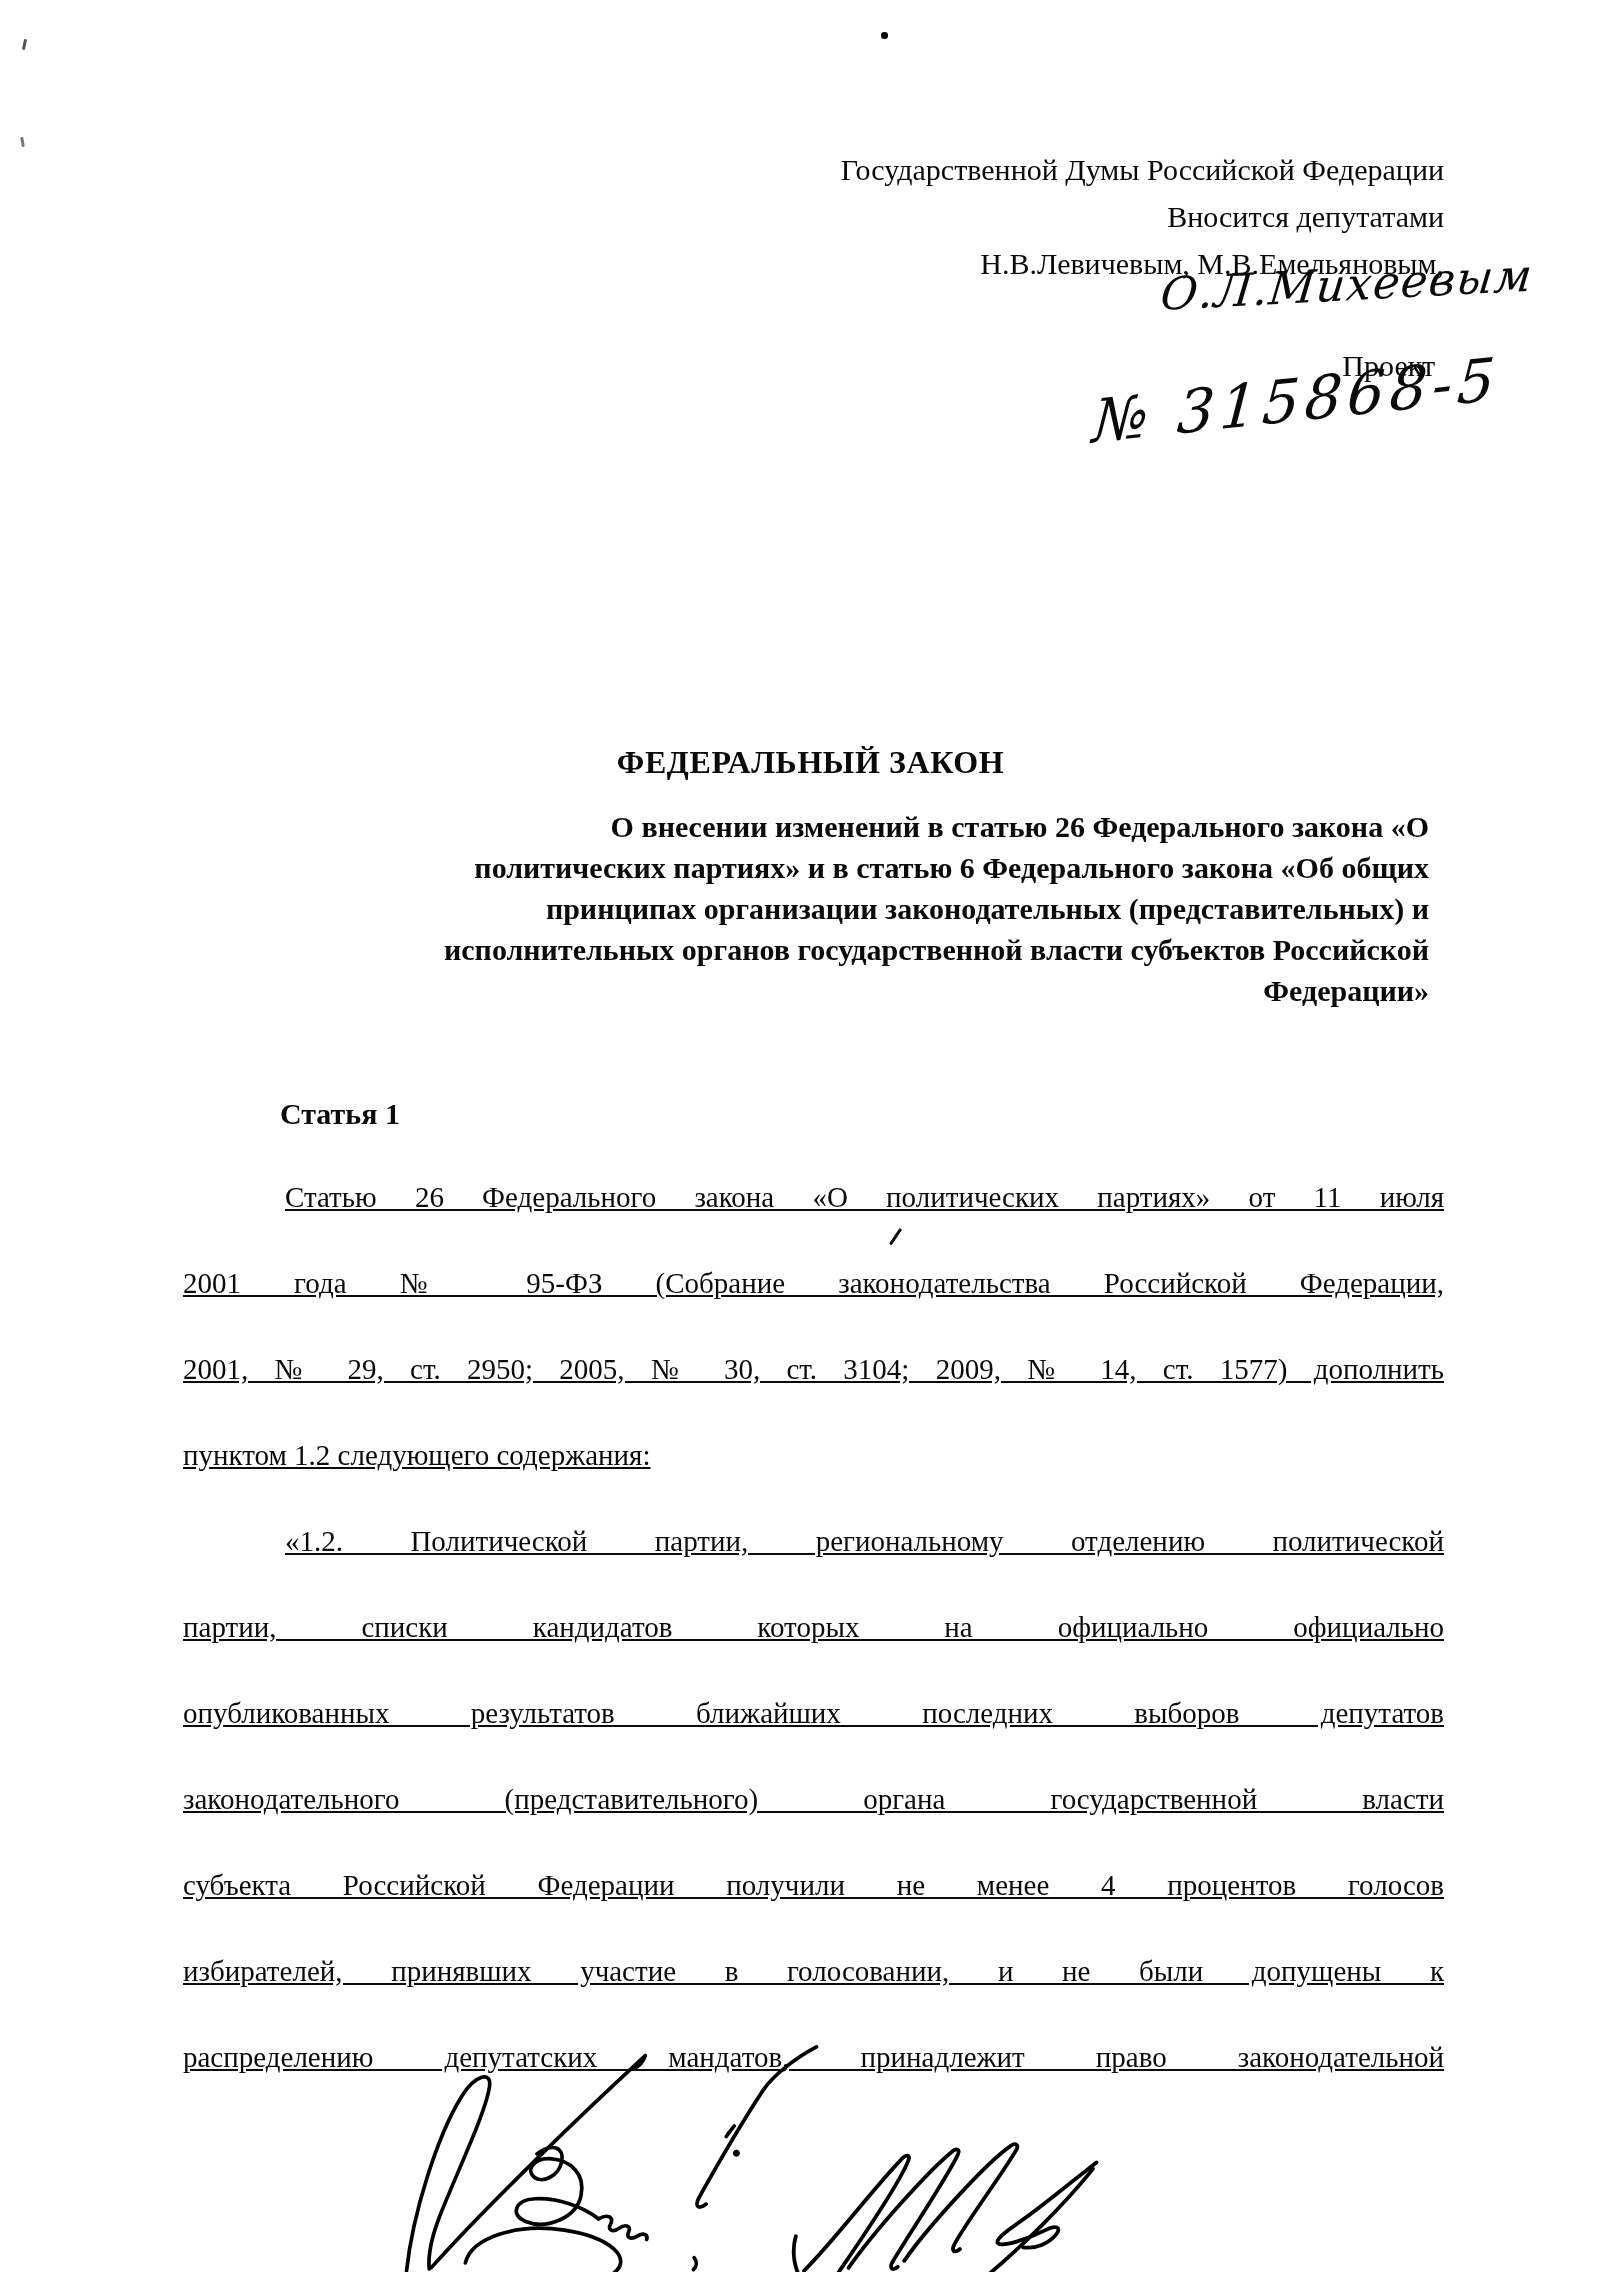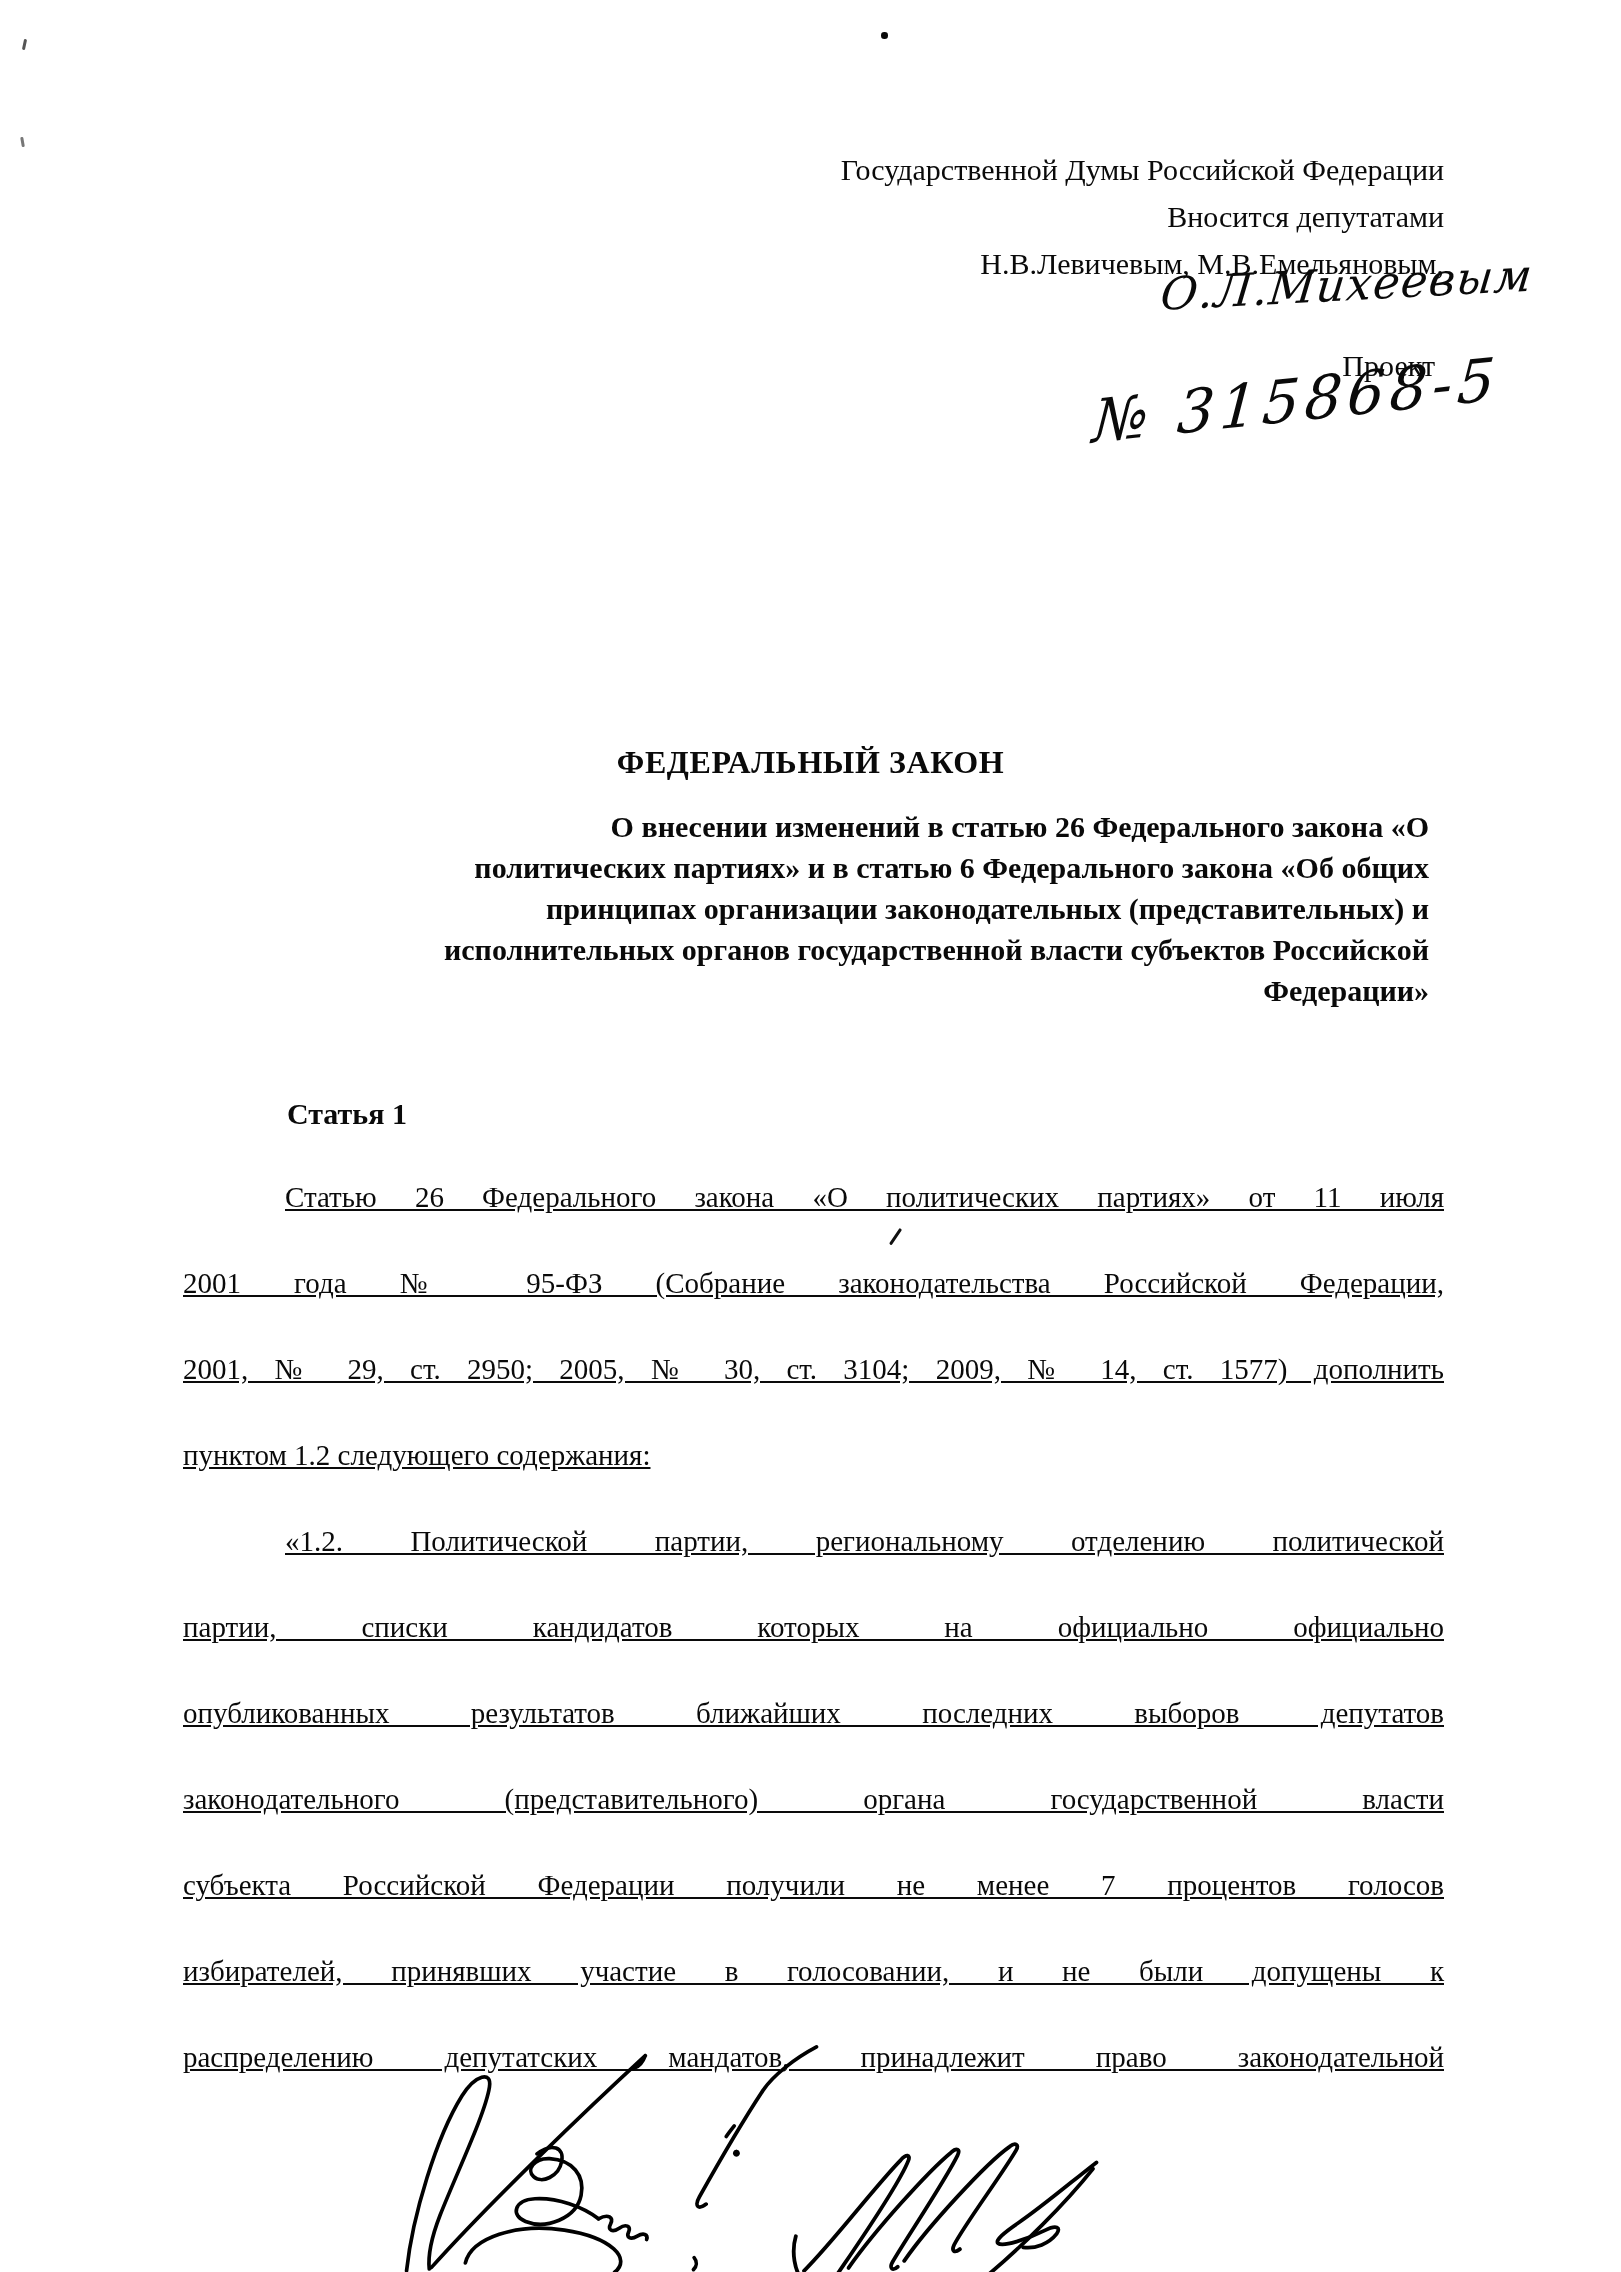--- a/index.html
+++ b/index.html
@@ -74,21 +74,21 @@
     left: 192px;
     width: 1237px;
     text-align: right;
     font-size: 30px;
     font-weight: bold;
     line-height: 41px;
   }
   .article-heading {
     position: absolute;
     top: 1097px;
-    left: 287px;
+    left: 280px;
     font-size: 30px;
     font-weight: bold;
   }
 
   .body-block {
     position: absolute;
     top: 1180px;
     left: 183px;
     width: 1261px;
     font-size: 29px;
@@ -173,21 +173,21 @@
 
   <div class="body-block">
     <div class="bl ind">Статью 26 Федерального закона «О политических партиях» от 11 июля</div>
     <div class="bl">2001 года № 95-ФЗ (Собрание законодательства Российской Федерации,</div>
     <div class="bl">2001, № 29, ст. 2950; 2005, № 30, ст. 3104; 2009, № 14, ст. 1577) дополнить</div>
     <div class="bl end">пунктом 1.2 следующего содержания:</div>
     <div class="bl ind">«1.2. Политической партии, региональному отделению политической</div>
     <div class="bl">партии, списки кандидатов которых на официально официально</div>
     <div class="bl">опубликованных результатов ближайших последних выборов депутатов</div>
     <div class="bl">законодательного (представительного) органа государственной власти</div>
-    <div class="bl">субъекта Российской Федерации получили не менее 7 процентов голосов</div>
+    <div class="bl">субъекта Российской Федерации получили не менее 4 процентов голосов</div>
     <div class="bl">избирателей, принявших участие в голосовании, и не были допущены к</div>
     <div class="bl">распределению депутатских мандатов, принадлежит право законодательной</div>
   </div>
 
   <span class="accent-mark"></span>
 
   <svg class="sig sig-a" viewBox="0 0 1546 877" xmlns="http://www.w3.org/2000/svg">
     <path d="M172,872 C190,705 262,470 338,348 C378,285 428,272 420,322 C408,400 326,570 272,706 C248,768 236,828 240,866"></path>
     <path d="M246,862 C420,668 712,388 886,228 M886,228 C878,250 866,262 852,266"></path>
     <path d="M562,522 C606,488 644,502 636,544 C628,590 576,612 552,590 C530,570 552,534 600,536 C668,540 706,586 694,646 C680,716 588,748 528,724 C482,706 494,660 556,656 C622,652 700,680 746,716"></path>

